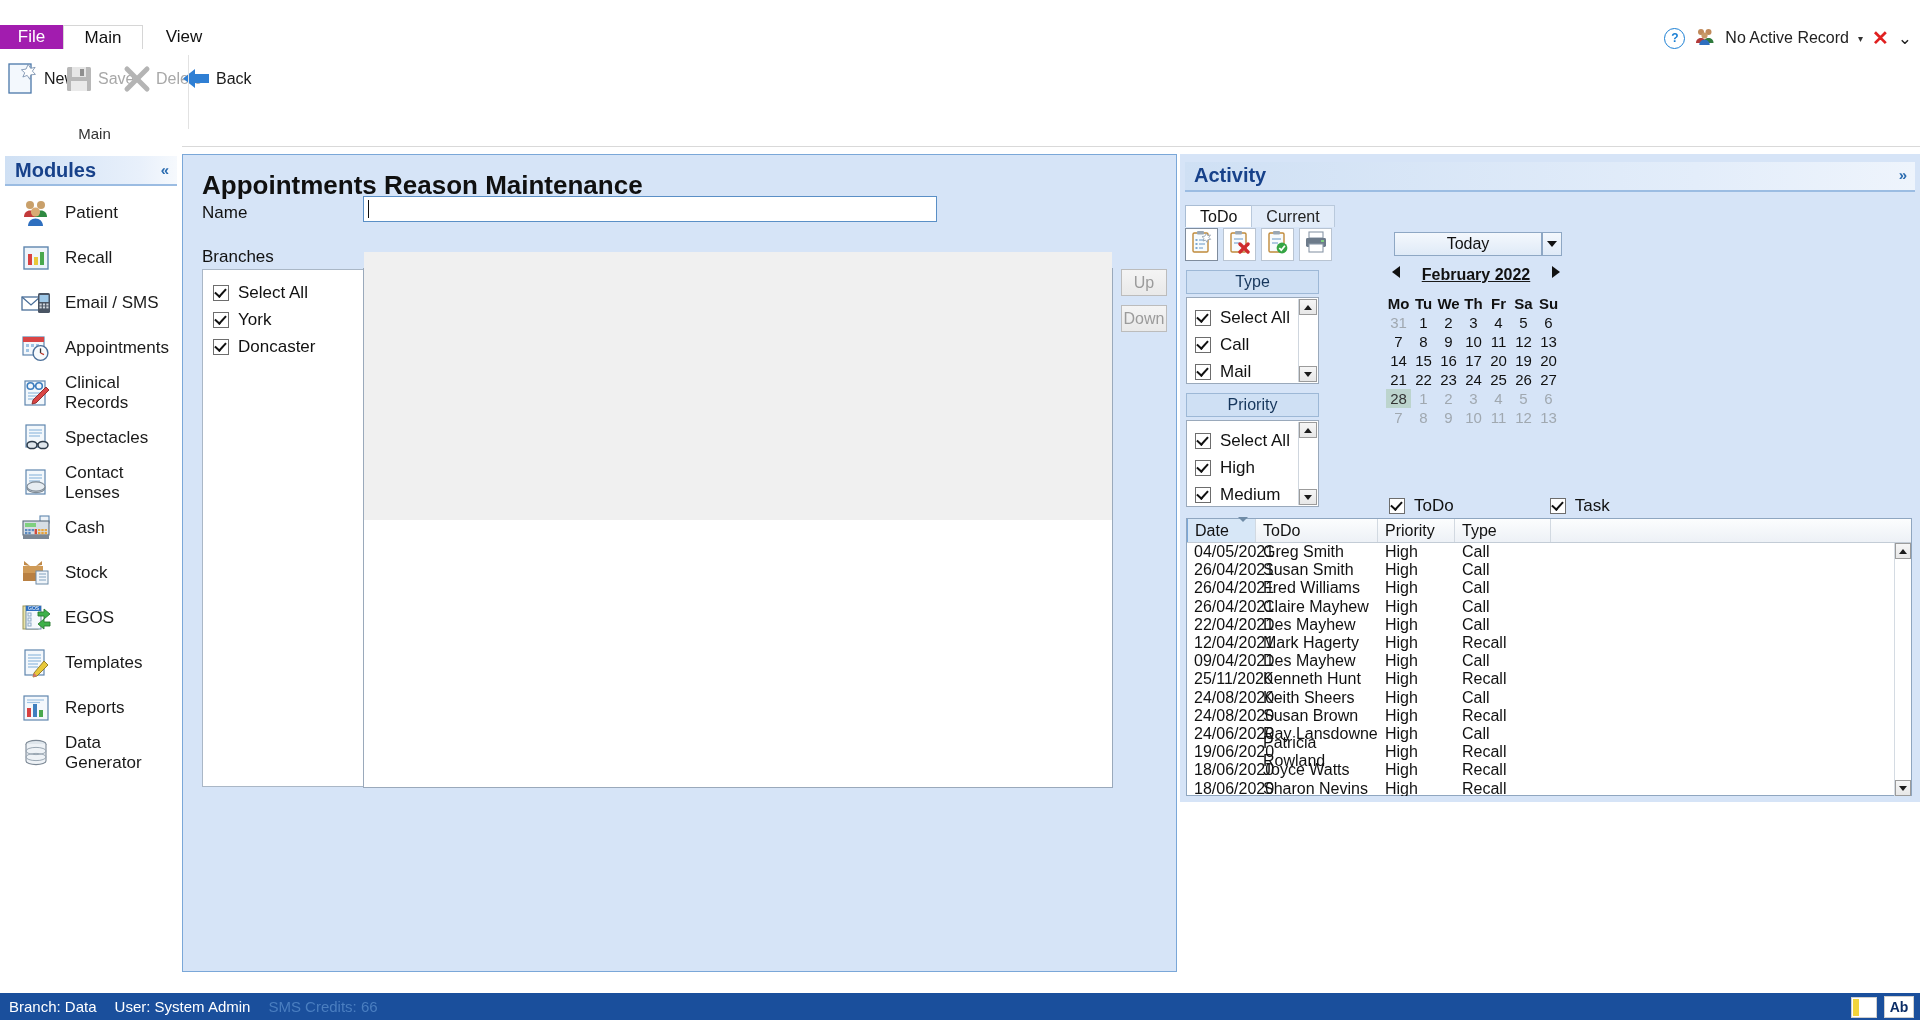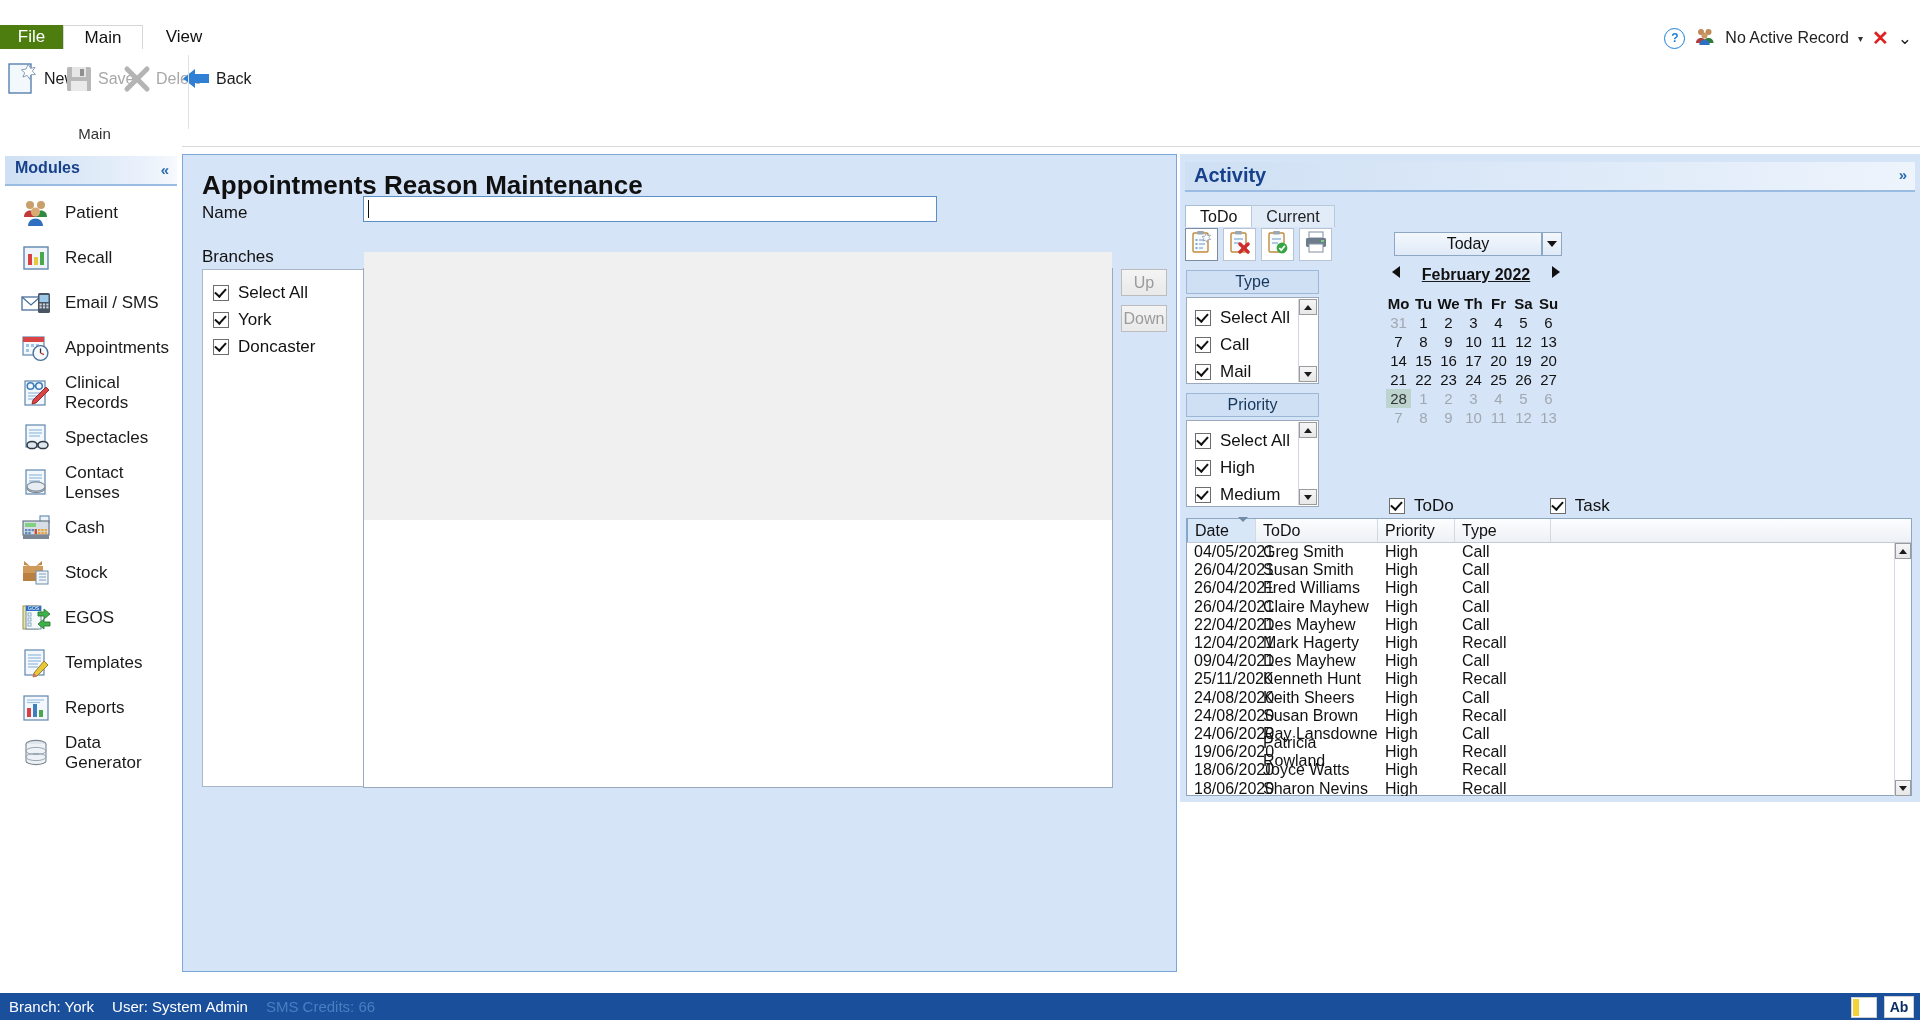--- a/index.html
+++ b/index.html
@@ -20,21 +20,21 @@
     letter-spacing:-0.5px;}
   .qat-caret{font-size:11px;color:#444;line-height:1;}
   .app-title{position:absolute;left:0;top:5px;width:1920px;text-align:center;font-size:17px;color:#222;}
   .wbtns{position:absolute;right:0;top:0;height:32px;display:flex;}
   .wbtn{width:46px;height:32px;display:flex;align-items:center;justify-content:center;color:#333;font-size:16px;}
   .wbtn svg{display:block;}
 
   
   .ribbon-tabs{position:absolute;left:0;top:25px;width:1920px;height:24px;}
   .rtab{position:absolute;top:0;height:24px;line-height:24px;text-align:center;font-size:17px;}
-  .rtab-file{left:0;width:63px;background:#4d7c0f;color:#fff;}
+  .rtab-file{left:0;width:63px;background:#a21caf;color:#fff;}
   .rtab-main{left:63px;width:80px;background:#ffffff;color:#111;border-top:1px solid #d6d6d6;
     border-left:1px solid #d6d6d6;border-right:1px solid #d6d6d6;box-sizing:border-box;}
   .rtab-view{left:143px;width:82px;color:#111;}
 
   
   .ribbon-right{position:absolute;right:8px;top:27px;height:22px;display:flex;align-items:center;gap:9px;font-size:16px;}
   .help-icon{width:19px;height:19px;border:1.6px solid #1b7fd4;border-radius:50%;color:#1b7fd4;
     font-size:12px;display:flex;align-items:center;justify-content:center;font-weight:bold;}
   .rec-label{color:#222;}
   .rec-caret{font-size:10px;color:#333;}
@@ -51,21 +51,21 @@
   .rbtn{width:58px;display:flex;flex-direction:row;align-items:center;gap:4px;padding-top:4px;}
   .rbtn .lbl{font-size:16px;color:#1a1a1a;}
   .rbtn.disabled .lbl{color:#a8a8a8;}
   .ribicon{height:40px;display:flex;align-items:center;justify-content:center;}
 
   
   .sidebar{position:absolute;left:0;top:146px;width:182px;height:665px;background:#ffffff;}
   .mod-head{position:absolute;left:5px;top:10px;width:172px;height:28px;
     background:linear-gradient(to right,#cfe0f4 0%, #e8f0fb 78%, #f6f9fd 100%);
     border-bottom:2px solid #9bbce2;}
-  .mod-head .t{position:absolute;left:10px;top:3px;font-size:16px;font-weight:bold;color:#17418a;}
+  .mod-head .t{position:absolute;left:10px;top:3px;font-size:20px;font-weight:bold;color:#17418a;}
   .mod-head .cc{position:absolute;right:8px;top:5px;font-size:15px;color:#2b6cb0;font-weight:bold;}
   .modlist{position:absolute;left:0;top:44px;width:182px;}
   .moditem{height:45px;display:flex;align-items:center;gap:13px;padding-left:20px;box-sizing:border-box;}
   .moditem .mlbl{font-size:17px;color:#1a1a1a;}
   .micon{width:32px;height:32px;position:relative;flex:0 0 32px;}
 
   
   .mainpanel{position:absolute;left:182px;top:154px;width:995px;height:818px;
     background:#d6e4f7;border:1px solid #7aa7d8;box-sizing:border-box;}
   .page-title{position:absolute;left:19px;top:15px;font-size:26px;font-weight:bold;color:#101010;}
@@ -880,21 +880,21 @@
             </div>
           <div class="sbtn" style="width:16px;position:absolute;bottom:0;">
               <span class="ar ar-dn"></span>
             </div>
         </div>
       </div>
     </div>
   </div>
 
   <div class="statusbar">
-    <span class="sb-item">Branch: York</span>
+    <span class="sb-item">Branch: Data</span>
     <span class="sb-item" style="margin-left:18px;">User: System Admin</span>
     <span class="sb-dim">SMS Credits: 66</span>
     <span class="sb-right">
       <span class="sb-box"></span>
       <span class="sb-ab">Ab</span>
     </span>
   </div>
 
 </div>
 

